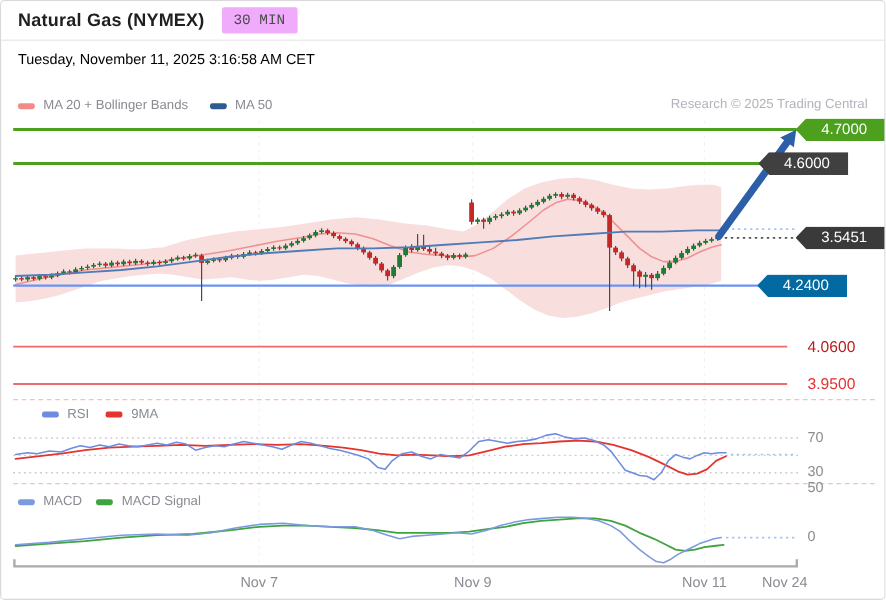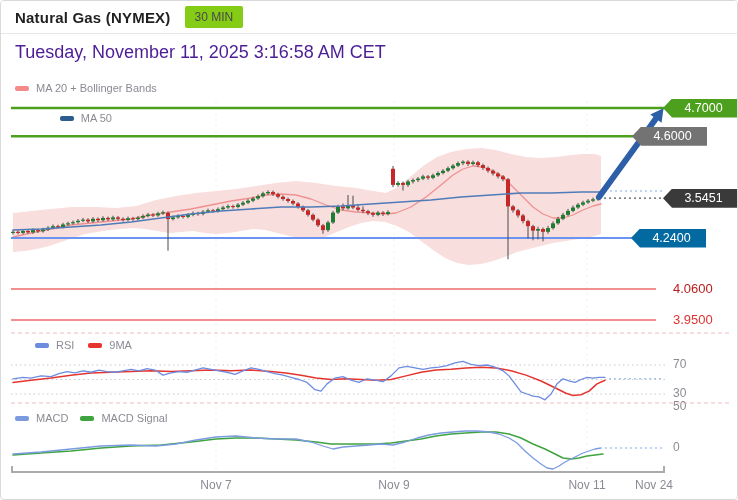--- a/index.html
+++ b/index.html
@@ -1,22 +1,22 @@
 <!DOCTYPE html>
 <html><head>
 <meta charset="utf-8">
 <style>
   html,body{margin:0;padding:0;background:#fff;}
   *{box-sizing:border-box;}
   body{font-family:"Liberation Sans","DejaVu Sans",sans-serif;}
   .frame{position:relative;width:738px;height:500px;background:#fff;border:1px solid #d9d9d9;border-radius:4px;overflow:hidden;}
   .hdr{position:absolute;left:0;top:0;right:0;height:33px;background:#fff;border-bottom:1px solid #e7e7e7;display:flex;align-items:center;padding:12px 14px;z-index:3;}
   .title{font-size:15px;font-weight:bold;color:#1f1f1f;letter-spacing:.2px;}
-  .badge{margin-left:14px;background:#84cc16;color:#4a4a4a;font-size:12px;padding:4px 10px;border-radius:2px;}
-  .daterow{position:absolute;left:14px;top:41px;font-size:18px;color:#4c1d95;z-index:3;}
+  .badge{margin-left:14px;background:#f0abfc;color:#4a4a4a;font-size:12px;padding:4px 10px;border-radius:2px;font-family:Liberation Mono, monospace;}
+  .daterow{position:absolute;left:14px;top:41px;font-size:12px;color:#000000;z-index:3;}
   .legendrow{position:absolute;left:14px;display:flex;align-items:center;gap:18px;z-index:3;}
   .lg{display:flex;align-items:center;gap:7px;font-size:11px;color:#8a8a92;}
   .sw{width:14px;height:5px;border-radius:2px;display:inline-block;}
   .research{position:absolute;right:14px;top:80px;font-size:11px;color:#b3b3bb;z-index:3;}
   svg.chart{position:absolute;left:0;top:0;z-index:1;}
   .tag{position:absolute;height:19px;line-height:19px;color:#fff;font-size:12.5px;text-align:center;z-index:2;
        clip-path:polygon(0 50%,9px 0,100% 0,100% 100%,9px 100%);padding-left:6px;}
   .pricetext{position:absolute;font-size:13px;z-index:2;}
   .axislabel{position:absolute;font-size:12px;color:#8b8b93;transform:translateX(-50%);z-index:2;top:477px;}
   .scalelabel{position:absolute;font-size:12px;color:#8b8b93;z-index:2;left:672px;text-align:right;}
@@ -291,30 +291,31 @@
       <polygon points="662.5255927462875,107.1450853985549 660.5508754976838,121.77725857235473 649.2227414276454,113.55087549768385" fill="#2d5fa8"></polygon>
     </svg>
 
   <div class="hdr">
     <span class="title">Natural Gas (NYMEX)</span>
     <span class="badge">30 MIN</span>
   </div>
 
   <div class="daterow">Tuesday, November 11, 2025 3:16:58 AM CET</div>
 
-  <div class="legendrow" style="top:81px;flex-direction:column;">
+  <div class="legendrow" style="top:81px;">
     <span class="lg">
       <span class="sw" id="sw-main-0" style="background: rgb(242, 138, 138);"></span>
       <span>MA 20 + Bollinger Bands</span>
     </span>
     <span class="lg">
       <span class="sw" id="sw-main-1" style="background: rgb(45, 92, 143);"></span>
       <span>MA 50</span>
     </span>
   </div>
+  <div class="research">Research © 2025 Trading Central</div>
 
   <div class="legendrow" style="top:338px;margin-left:20px;">
     <span class="lg">
       <span class="sw" id="sw-rsi-0" style="background: rgb(109, 140, 224);"></span>
       <span>RSI</span>
     </span>
     <span class="lg" style="margin-left:-4px;">
       <span class="sw" id="sw-rsi-1" style="background: rgb(229, 52, 46);"></span>
       <span>9MA</span>
     </span>
@@ -325,21 +326,21 @@
       <span class="sw" id="sw-macd-0" style="background: rgb(123, 155, 224);"></span>
       <span>MACD</span>
     </span>
     <span class="lg" style="margin-left:-6px;">
       <span class="sw" id="sw-macd-1" style="background: rgb(63, 163, 63);"></span>
       <span>MACD Signal</span>
     </span>
   </div>
 
   <div class="tag" id="tag-0" style="left: 662px; width: 75px; top: 97.5px; background: rgb(77, 160, 30);">4.7000</div>
-  <div class="tag" id="tag-1" style="left: 631px; width: 75px; top: 125.767px; background: #737373;">4.6000</div>
+  <div class="tag" id="tag-1" style="left: 631px; width: 75px; top: 125.767px; background: #404040;">4.6000</div>
   <div class="tag" id="tag-2" style="left: 662px; width: 75px; top: 187.671px; background: rgb(58, 58, 58);">3.5451</div>
   <div class="tag" id="tag-3" style="left: 630px; width: 75px; top: 227.527px; background: #0369a1;">4.2400</div>
   <div class="pricetext" id="tag-4" style="left: 672px; top: 279.907px; color: #b91c1c;">4.0600</div>
   <div class="pricetext" id="tag-5" style="left: 672px; top: 311px; color: rgb(224, 51, 51);">3.9500</div>
 
   <div class="scalelabel" id="rsi-l0" style="top: 356px;">70</div>
   <div class="scalelabel" id="rsi-l1" style="top: 370px; margin-top: 28px;">50</div>
   <div class="scalelabel" id="rsi-l2" style="top: 385px;">30</div>
   <div class="scalelabel" id="macd-l0" style="top: 439px;">0</div>
 

